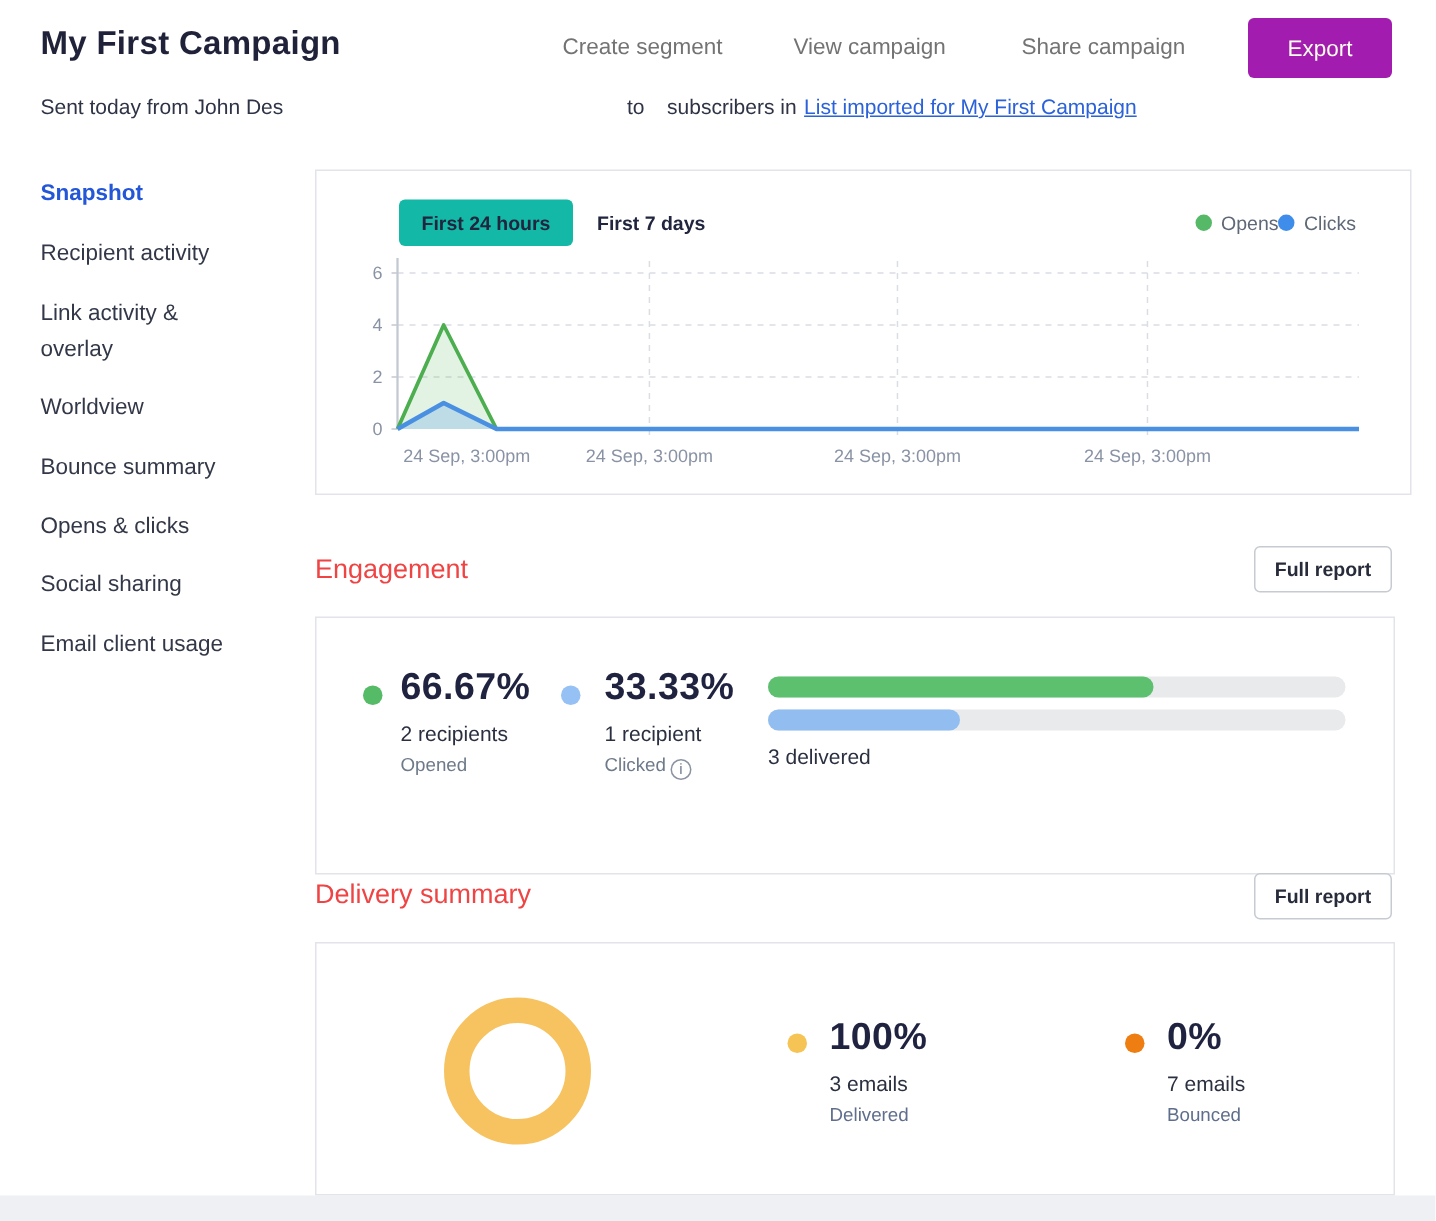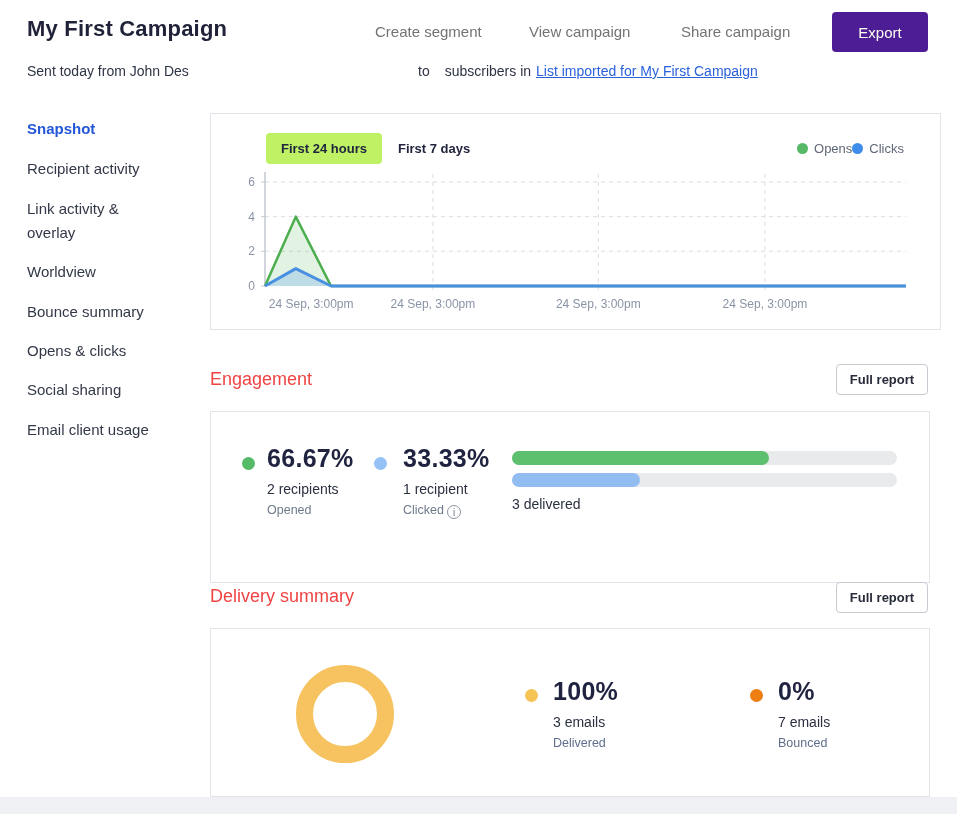--- a/index.html
+++ b/index.html
@@ -7,21 +7,21 @@
   body {
     font-family:"Liberation Sans", sans-serif;
     background:#ffffff; color:#20243a; position:relative; overflow:hidden;
   }
   .abs { position:absolute; }
 
   
   .page-title { left:27px; top:16px; font-size:22px; font-weight:700; color:#1f2238; letter-spacing:.2px; }
   .nav-link { top:23px; font-size:15px; color:#737373; cursor:pointer; }
   .export-btn {
-    left:832px; top:12px; width:96px; height:40px; background:#4c1d95; color:#fdfdf0;
+    left:832px; top:12px; width:96px; height:40px; background:#a21caf; color:#fdfdf0;
     border:none; border-radius:4px; font-size:15px; font-family:inherit; cursor:pointer;
   }
   .sent-line { top:63px; font-size:14px; color:#2e3346; }
   .to-row { left:418px; }
   .to-row .mid { margin-left:15px; }
   .list-link { margin-left:5px; color:#2b62d9; text-decoration:underline; cursor:pointer; }
 
   
   .side-item { left:27px; font-size:15px; color:#333848; line-height:24px; cursor:pointer; }
   .side-item.wrap { width:122px; }
@@ -29,21 +29,21 @@
 
   
   .card { position:absolute; background:#fff; border:1px solid #e2e4e9; }
   .card-chart { left:210px; top:113px; width:731px; height:217px; }
   .card-engagement { left:210px; top:411px; width:720px; height:172px; }
   .card-delivery { left:210px; top:628px; width:720px; height:169px; }
 
   
   .tab { position:absolute; top:19px; padding:8px 15px; font-size:13px; font-weight:700; color:#21253e;
          border-radius:4px; cursor:pointer; }
-  .tab.selected { left:55px; background:#bef264; }
+  .tab.selected { left:55px; background:#14b8a6; }
   .tab.plain { left:172px; }
   .legend { position:absolute; right:36px; top:27px; display:flex; align-items:center; }
   .legend-item { display:flex; gap:6px; align-items:center; font-size:13px; color:#5f6877; cursor:pointer; }
   .dot { border-radius:50%; display:inline-block; }
   .dot-11 { width:11px; height:11px; }
   .dot-13 { width:13px; height:13px; }
   svg text { font-family:"Liberation Sans", sans-serif; }
 
   
   .section-heading { left:210px; font-size:18px; font-weight:400; color:#ef4444; }

